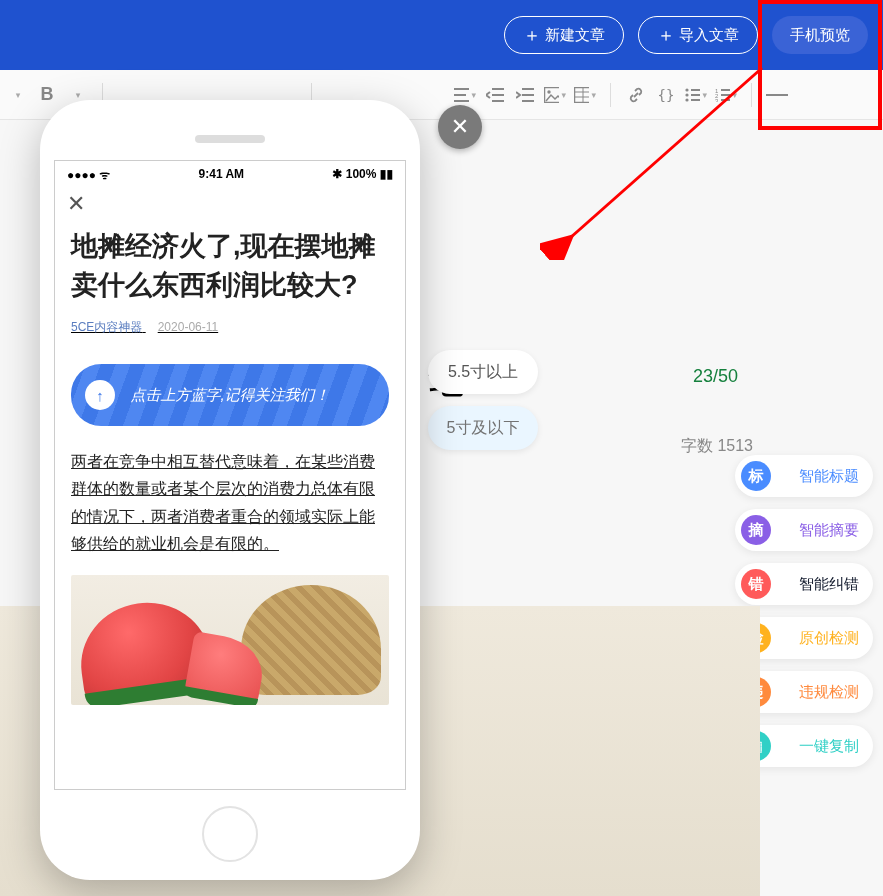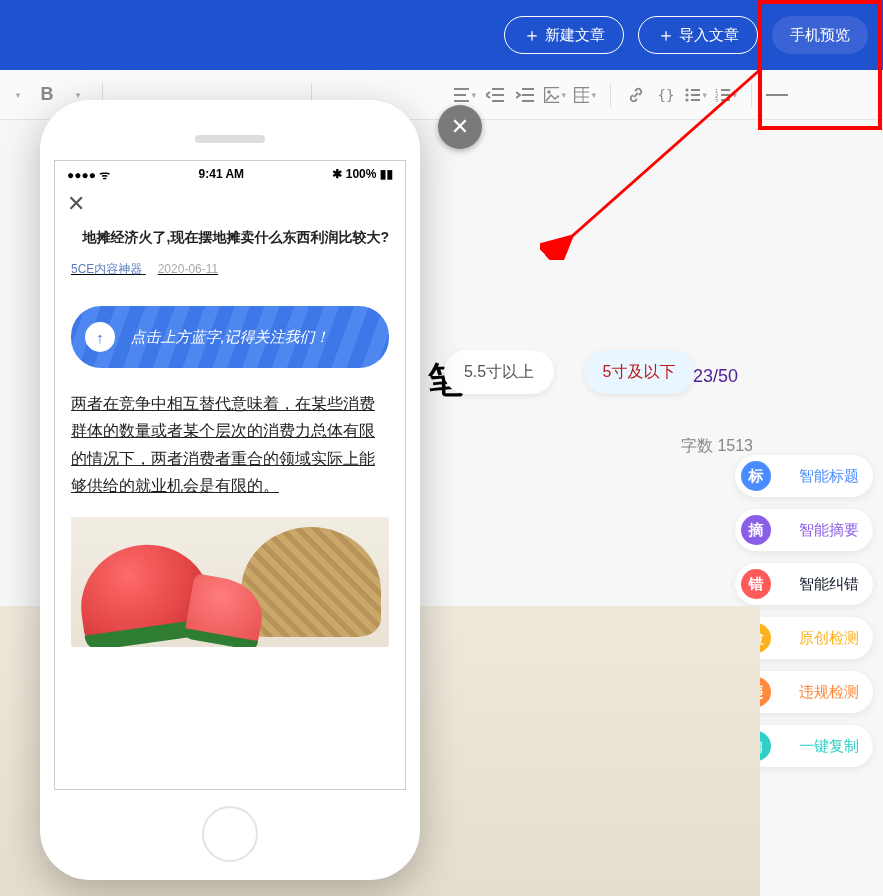--- a/index.html
+++ b/index.html
@@ -14,42 +14,42 @@
   
   .toolbar { height:50px; background:#fafafa; border-bottom:1px solid #e5e5e5; display:flex; align-items:center; padding-left:6px; color:#888; font-size:14px; gap:8px; position:relative;}
   .tbdiv { width:1px; height:24px; background:#ddd; margin:0 6px;}
   .tbicon { width:22px; height:22px; display:inline-flex; align-items:center; justify-content:center; cursor:pointer;}
   .tbdrop::after { content:"▾"; font-size:9px; margin-left:2px; color:#aaa;}
   
   .editor { padding:28px 40px; background:#f7f7f7; position:relative; height:776px;}
   .bigtitle { font-size:36px; font-weight:700; color:#222; margin-top:110px; }
   .bodytext { margin-top:240px; font-size:19px; color:#333; line-height:1.8;}
   
-  .count1 { position:absolute; right:145px; top:246px; font-size:18px; color:#4c1d95;}
+  .count1 { position:absolute; right:145px; top:246px; font-size:18px; color:#15803d;}
   .count2 { position:absolute; right:130px; top:316px; font-size:16px; color:#888;}
   
-  .sizetabs { position:absolute; left:444px; top:230px; display:flex; flex-direction:row; gap:30px;}
+  .sizetabs { position:absolute; left:428px; top:230px; display:flex; flex-direction:column; gap:12px;}
   .sizetab { background:#fff; border:none; border-radius:22px; height:44px; width:110px; font-size:16px; color:#555; box-shadow:0 2px 6px rgba(0,0,0,.08); cursor:pointer;}
-  .sizetab.active { background:#eaf6ff; color:#b91c1c;}
+  .sizetab.active { background:#eaf6ff; color:#737373;}
   
   .fabs { position:absolute; right:10px; top:455px; display:flex; flex-direction:column; gap:12px;}
   .fab { display:flex; align-items:center; gap:8px; background:#fff; border-radius:22px; padding:6px 14px 6px 6px; box-shadow:0 2px 8px rgba(0,0,0,.08); cursor:pointer;}
   .fabcircle { width:30px; height:30px; border-radius:50%; color:#fff; display:flex; align-items:center; justify-content:center; font-size:15px; font-weight:600;}
   .fabtxt { font-size:15px;margin-left:20px;}
   
   .phoneWrap { position:absolute; left:40px; top:100px; z-index:40;}
   .closebtn { position:absolute; left:438px; top:105px; width:44px; height:44px; border-radius:50%; background:#7a7a7a; color:#fff; display:flex; align-items:center; justify-content:center; font-size:22px; z-index:45; cursor:pointer; box-shadow:0 2px 6px rgba(0,0,0,.3);}
   .phone { width:380px; height:780px; background:#fff; border-radius:50px; box-shadow:0 12px 40px rgba(0,0,0,.25); padding:60px 14px 90px; position:relative;}
   .speaker { position:absolute; top:35px; left:50%; transform:translateX(-50%); width:70px; height:8px; background:#ddd; border-radius:4px;}
   .homebtn { position:absolute; bottom:18px; left:50%; transform:translateX(-50%); width:56px; height:56px; border:2px solid #e3e3e3; border-radius:50%;}
   .screen { width:100%; height:100%; border:1px solid #ccc; background:#fff; overflow:hidden; display:flex; flex-direction:column;}
   .statusbar { height:26px; display:flex; align-items:center; justify-content:space-between; padding:0 12px; font-size:12px; font-weight:600;}
   .closeX { font-size:22px; color:#555; padding:4px 12px;}
   .article { padding:6px 16px 0; overflow:hidden;}
-  .atitle { font-size:14px; font-weight:600; line-height:1.45; color:#222;text-align:right;}
+  .atitle { font-size:27px; font-weight:600; line-height:1.45; color:#222;}
   .ameta { margin-top:14px; font-size:12px;text-decoration:underline;}
   .asrc { color:#5a7dbf;}
   .adate { color:#aaa; margin-left:12px;}
   .banner { margin-top:28px; height:62px; border-radius:30px; background:repeating-linear-gradient(110deg,#3e78e8 0 14px,#4f87f1 14px 28px); color:#fff; font-style:italic; display:flex; align-items:center; justify-content:center; text-align:center; font-size:15px; position:relative; padding:0 40px;}
   .banner .arrowup { position:absolute; left:14px; width:30px; height:30px; border-radius:50%; background:#fff; color:#3e78e8; display:flex; align-items:center; justify-content:center; font-weight:700;}
   .abody { margin-top:22px; font-size:16px; line-height:1.7; color:#222;text-decoration:underline;}
   .aimage { margin-top:18px; height:130px; border-radius:2px; position:relative; overflow:hidden; background:linear-gradient(#f2ede3,#e9e3d5);}
   .melon1{position:absolute;left:8px;top:28px;width:130px;height:92px;background:radial-gradient(circle at 40% 30%,#ff6a6a,#e24545 60%,#b93030);border-radius:60% 60% 18% 18%/80% 80% 18% 18%;transform:rotate(-8deg);}  
   .melon1::after{content:"";position:absolute;bottom:-6px;left:0;width:100%;height:16px;background:#2e7d32;border-radius:0 0 14px 14px;}
   .melon2{position:absolute;left:118px;bottom:6px;width:74px;height:62px;background:radial-gradient(circle at 40% 30%,#ff7d7d,#e64e4e);border-radius:8px 60% 8px 8px;transform:rotate(10deg);}  

